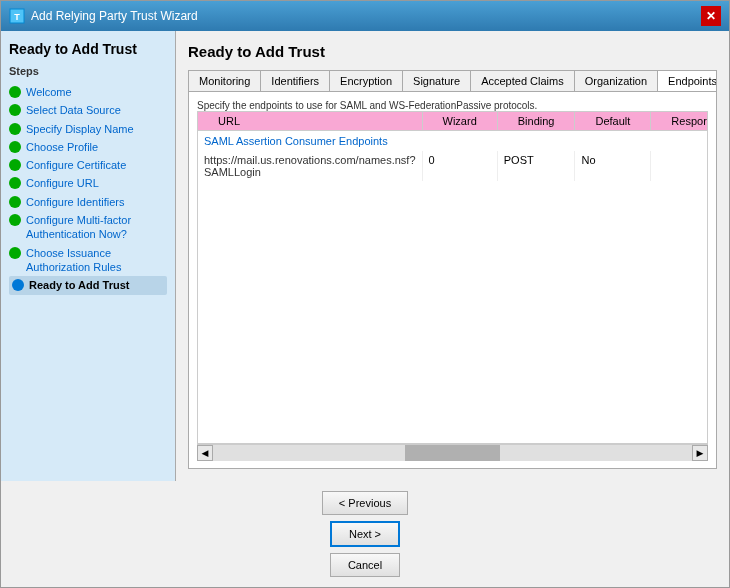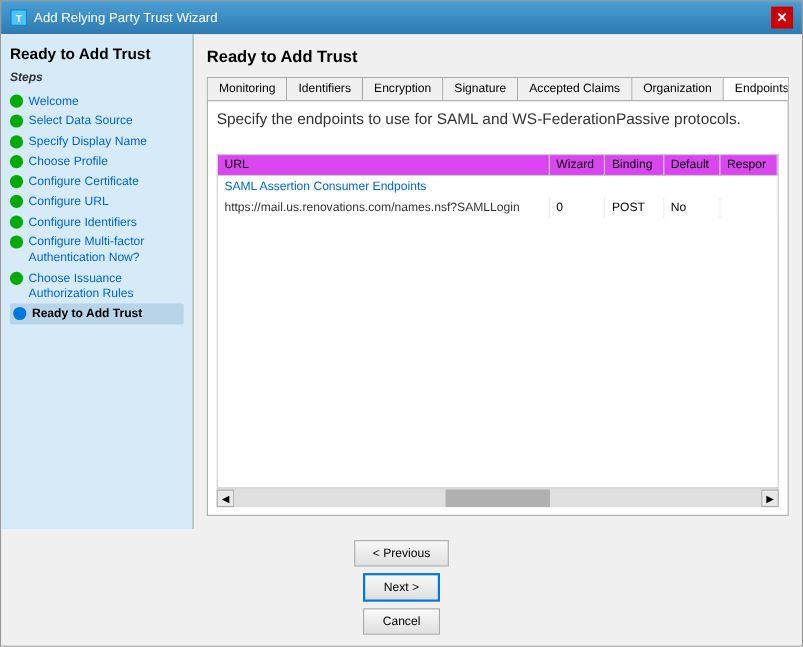--- a/index.html
+++ b/index.html
@@ -85,21 +85,20 @@
       font-weight: bold;
       color: #000;
       margin-bottom: 8px;
     }
 
     .steps-label {
       font-size: 11px;
       font-weight: bold;
       color: #333;
       margin-bottom: 6px;
-      font-style: italic;
     }
 
     .step-item {
       display: flex;
       align-items: flex-start;
       gap: 5px;
       padding: 2px 0;
       cursor: default;
     }
 
@@ -189,42 +188,42 @@
 
     .tab-content {
       flex: 1;
       padding: 8px;
       overflow: hidden;
       display: flex;
       flex-direction: column;
     }
 
     .tab-description {
-      font-size: 14px;
+      font-size: 10px;
       color: #333;
-      margin-bottom: 24px;
+      margin-bottom: 0;
     }
 
     .table-wrapper {
       flex: 1;
       overflow: auto;
       border: 1px solid #ccc;
     }
 
     table {
       width: 100%;
       border-collapse: collapse;
       font-size: 11px;
     }
 
     thead th {
-      background: #d946ef;
+      background: #f9a8d4;
       border-bottom: 1px solid #ccc;
       border-right: 1px solid #ccc;
-      padding: 3px 6px;
+      padding: 3px 20px;
       text-align: left;
       font-weight: normal;
       white-space: nowrap;
     }
 
     tbody tr td {
       padding: 3px 6px;
       border-right: 1px solid #eee;
       vertical-align: top;
     }

